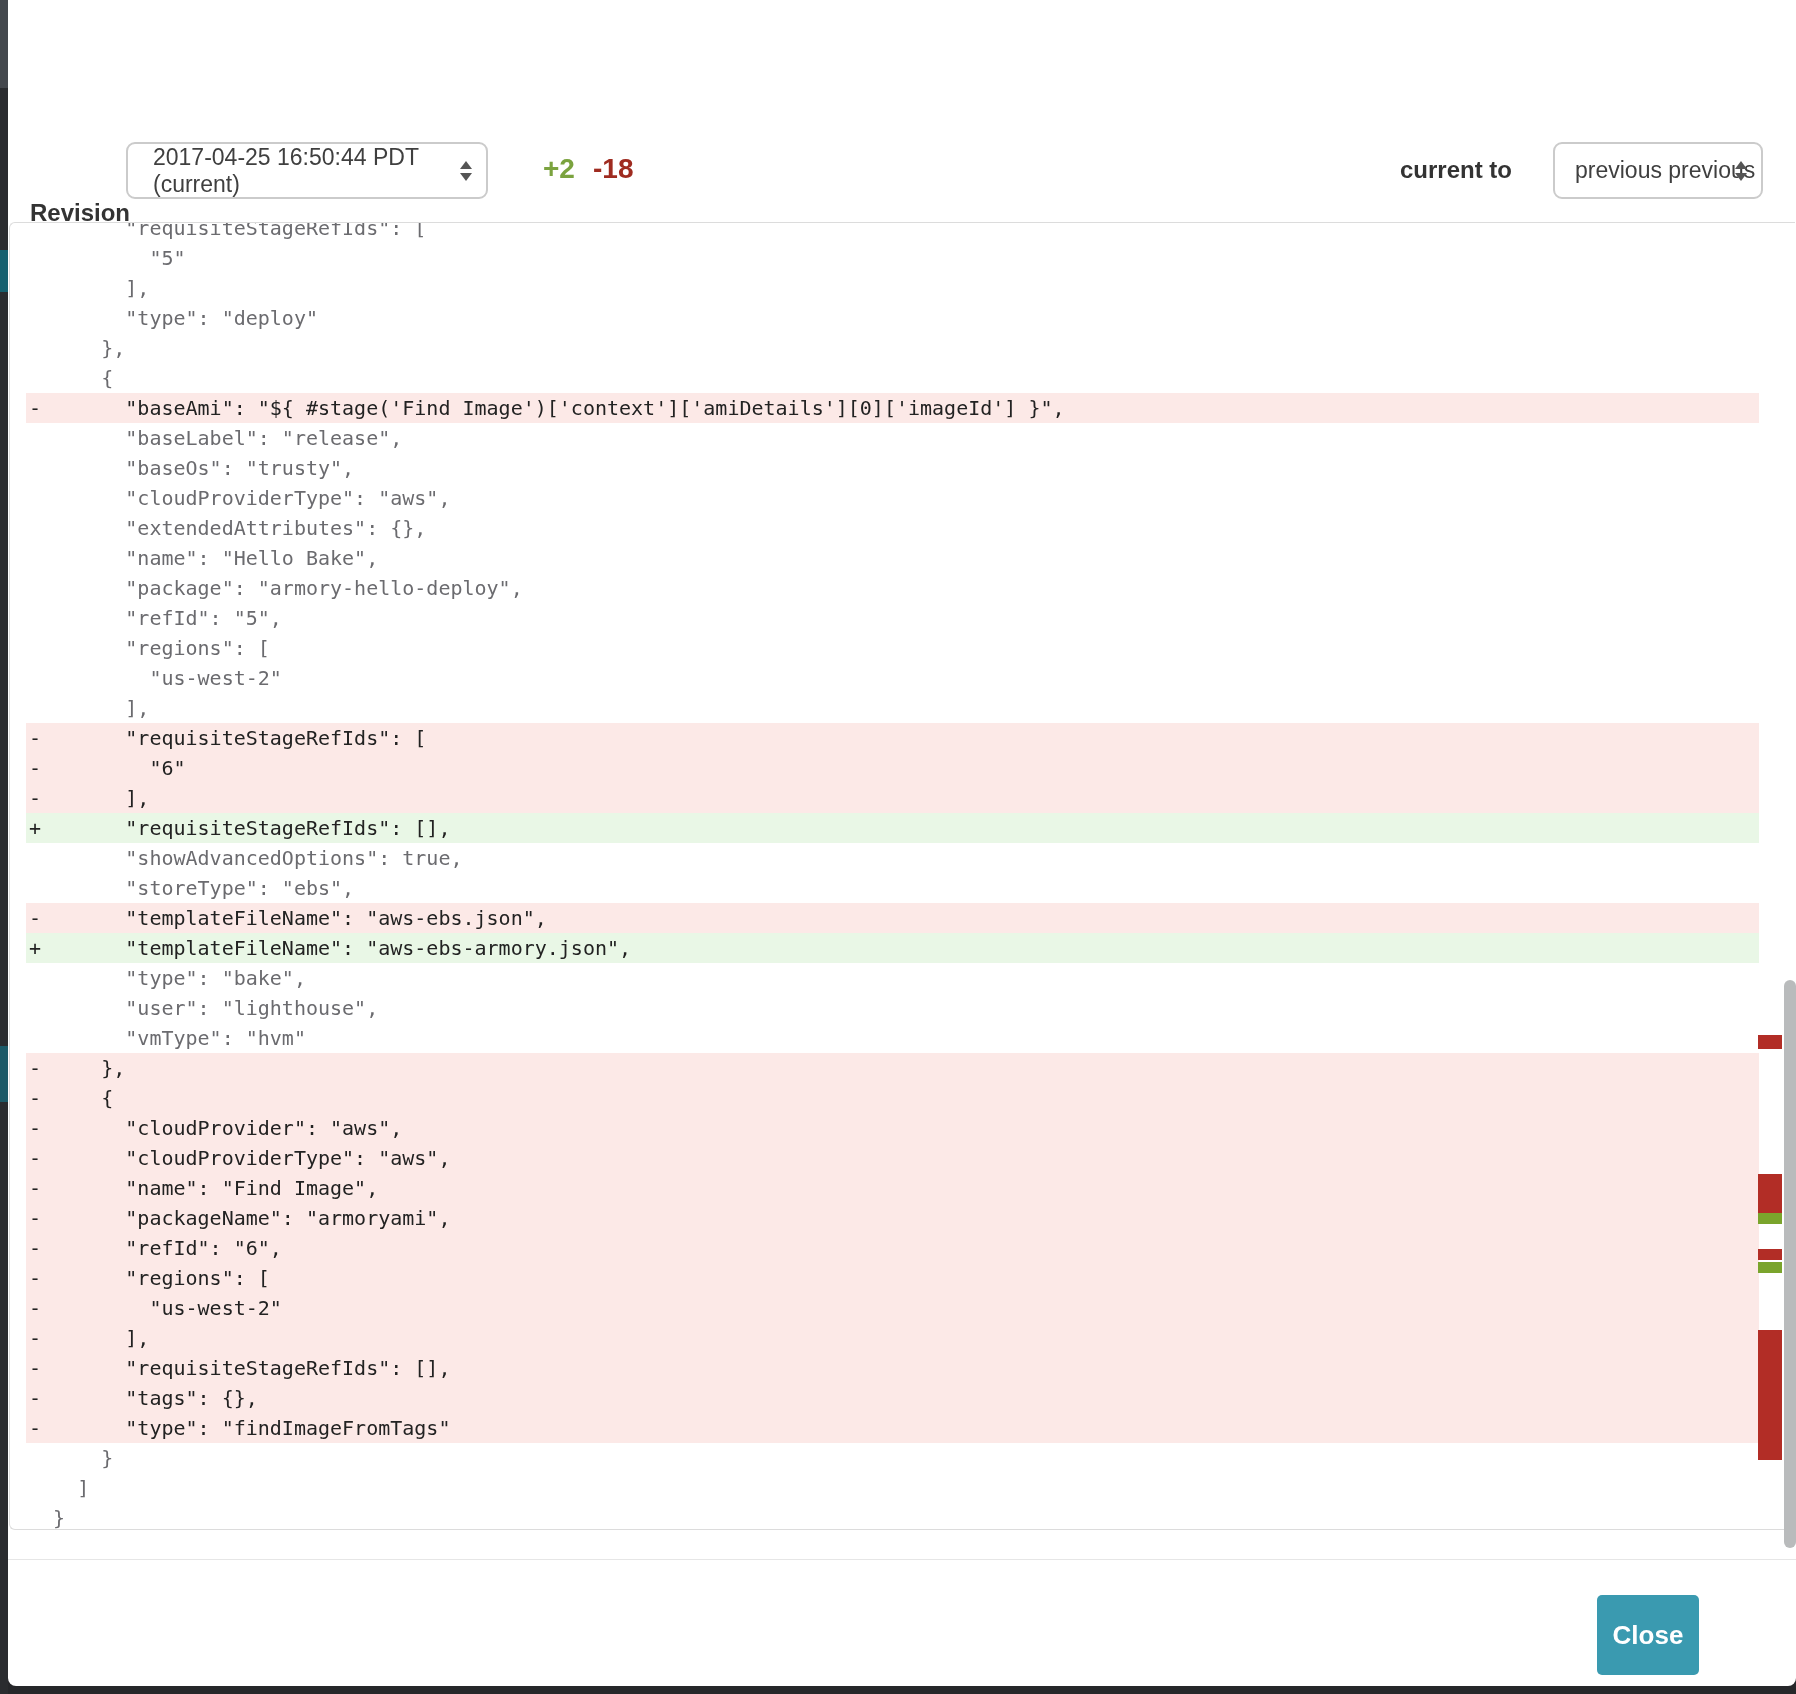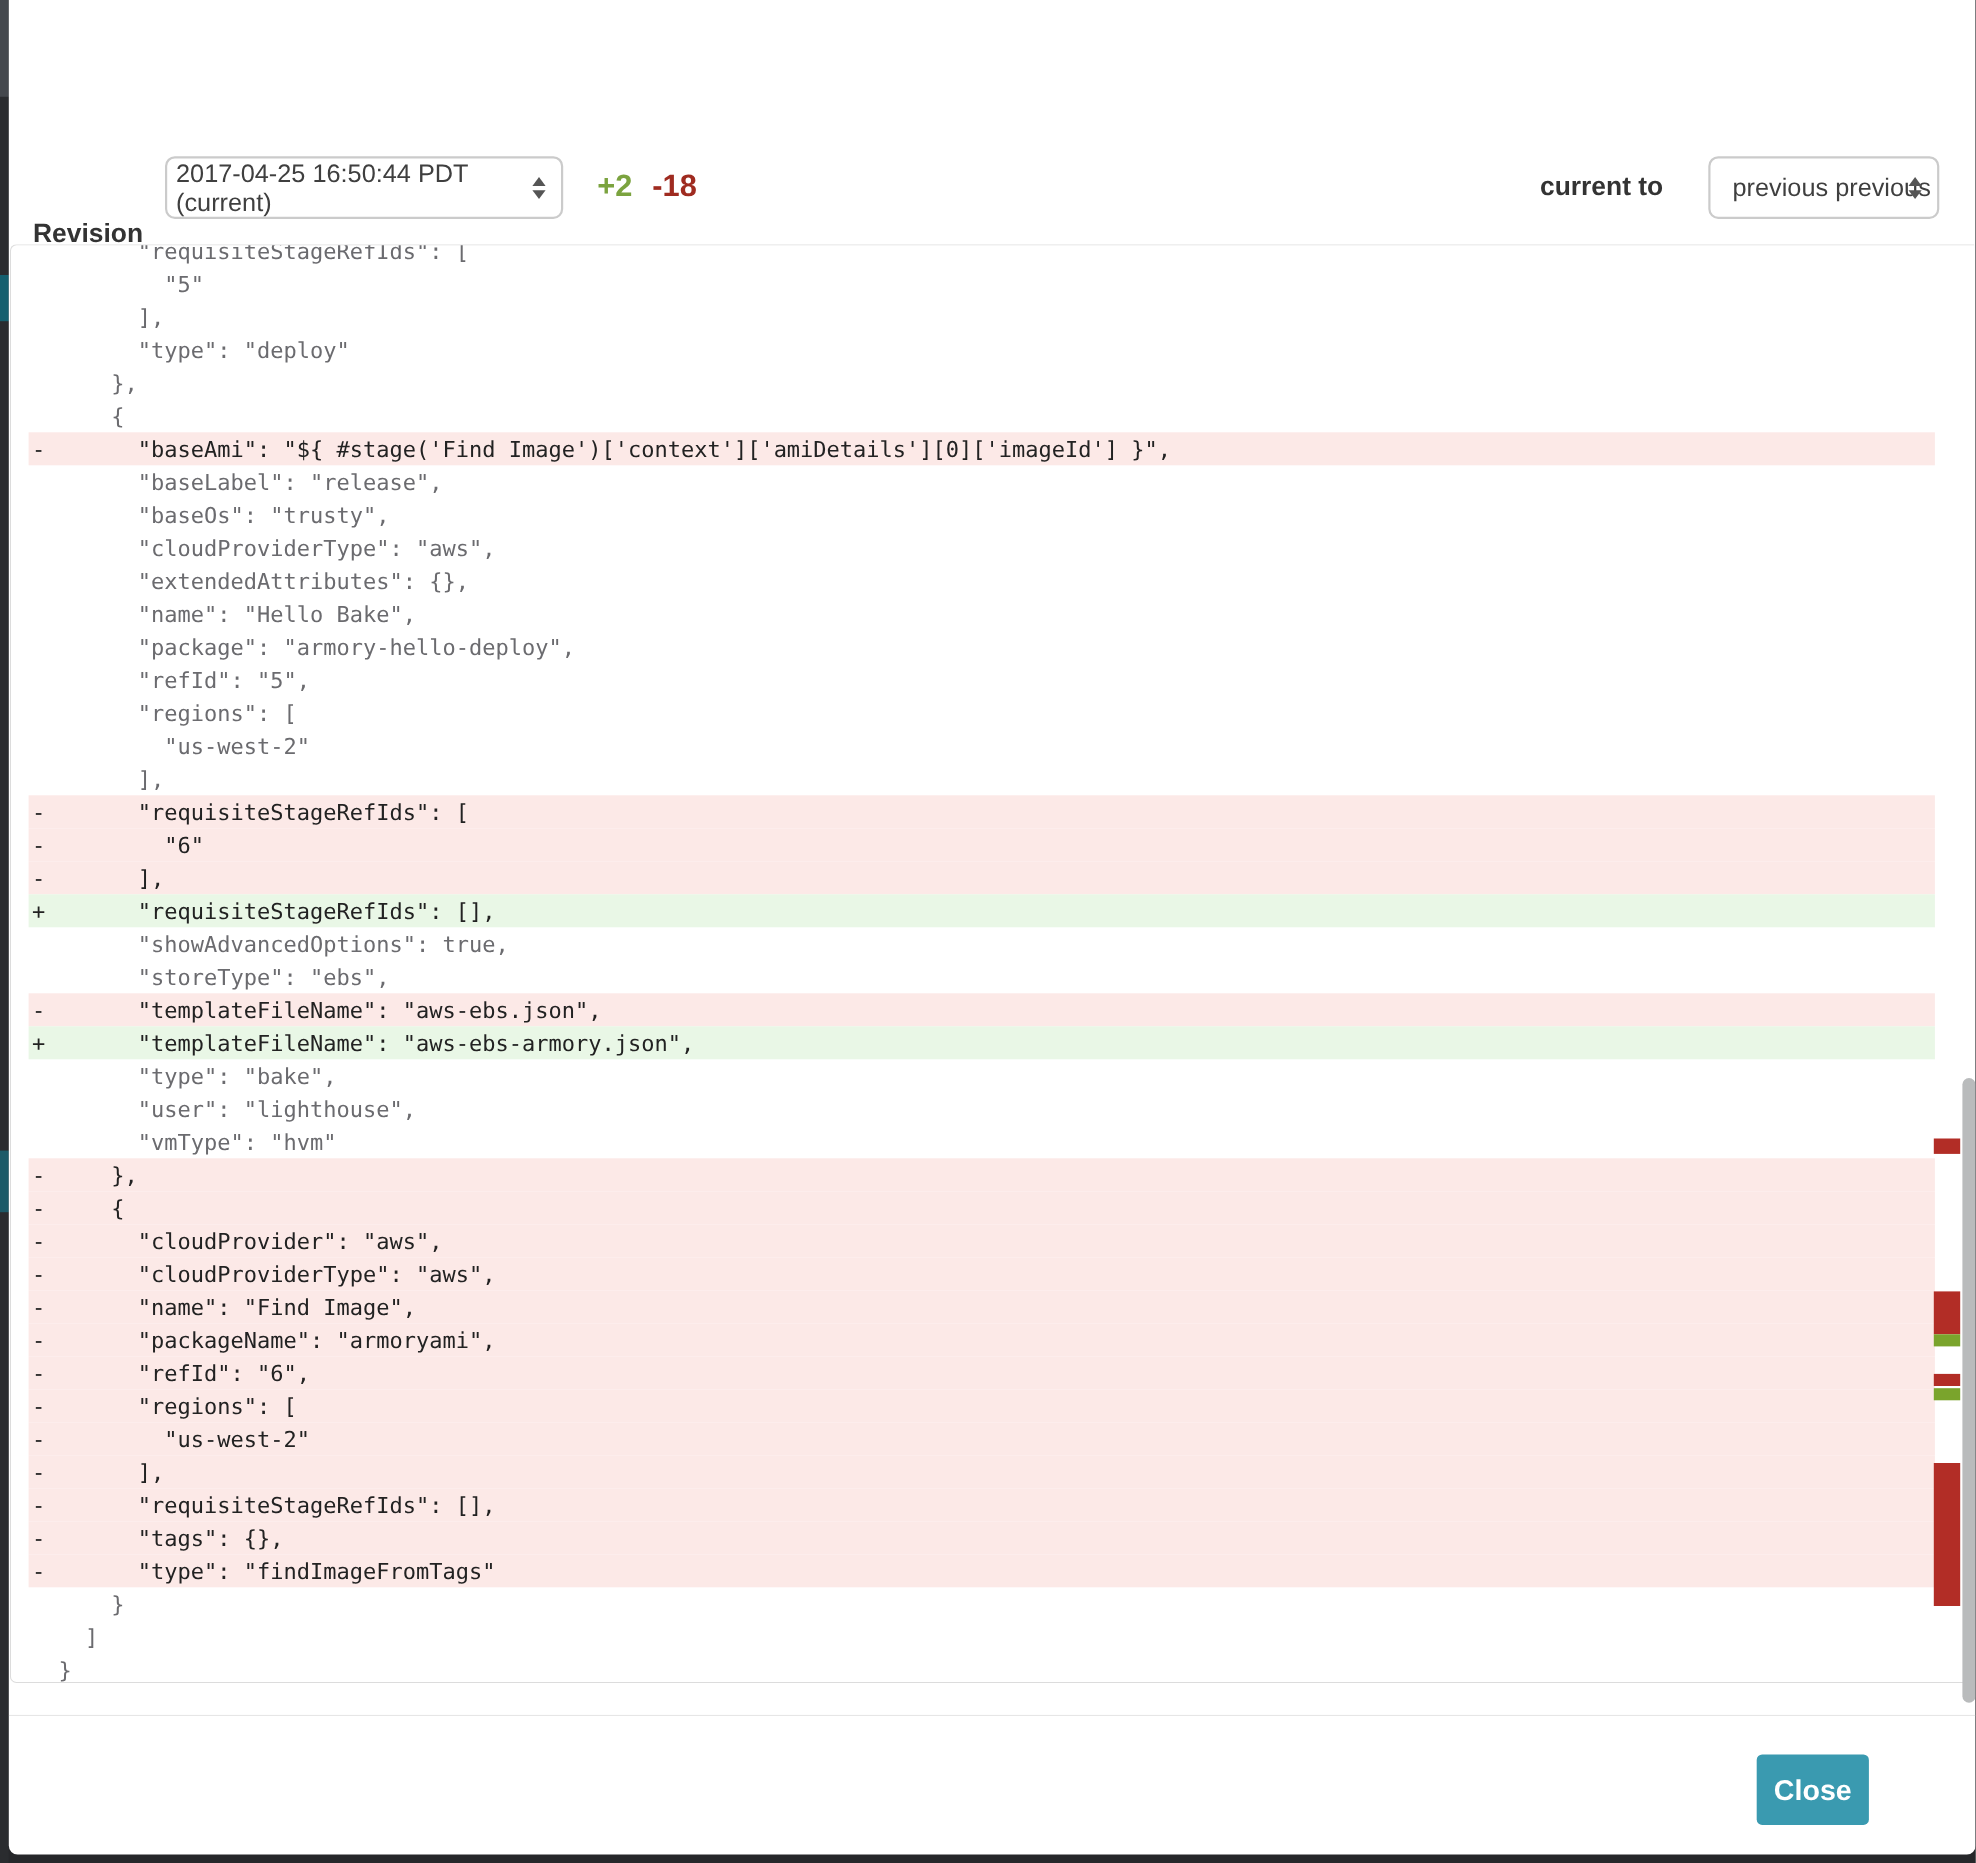--- a/index.html
+++ b/index.html
@@ -22,21 +22,21 @@
            color:var(--accent);cursor:pointer;line-height:1;}
 
   
   .lbl{position:absolute;font-size:24px;font-weight:700;color:#333;}
   .sel{position:absolute;height:57px;background:#fff;border:2px solid #cbcbcb;border-radius:9px;
        box-sizing:border-box;display:flex;align-items:center;font-size:23px;color:#3f3f3f;cursor:pointer;}
   .sel .caret{position:absolute;right:13px;top:50%;transform:translateY(-50%);width:13px;height:22px;}
   .caret i{position:absolute;left:0;width:0;height:0;border-left:6.5px solid transparent;border-right:6.5px solid transparent;}
   .caret .up{top:1px;border-bottom:8px solid #555;}
   .caret .dn{bottom:1px;border-top:8px solid #555;}
-  #revision-select{left:142px;top:142px;width:362px;padding-left:8px;}
+  #revision-select{left:118px;top:142px;width:362px;padding-left:25px;}
   #compare-select{left:1545px;top:142px;width:210px;padding-left:20px;}
   .count{position:absolute;top:153px;font-size:28px;font-weight:700;}
   #added-count{left:535px;color:var(--added);}
   #removed-count{left:585px;color:var(--removed);text-align:center;}
 
   
   .diff-panel{position:absolute;left:1px;top:222px;width:1786px;height:1308px;box-sizing:border-box;
               border:1px solid #dcdcdc;border-right:none;border-radius:6px 0 0 6px;background:#fff;overflow:hidden;}
   .diff-scroll{position:absolute;left:0;top:0;right:0;bottom:0;overflow:hidden;}
   .diff-code{margin:-10px 0 0 16px;width:1733px;font-family:"DejaVu Sans Mono", monospace;
@@ -47,21 +47,21 @@
 
   
   .minimap{position:absolute;left:1750px;top:0;width:24px;height:1686px;pointer-events:none;}
   .minimap .mark{position:absolute;left:0;width:24px;}
   .minimap .mark.del{background:var(--removed-strong);}
   .minimap .mark.add{background:var(--added-strong);}
   .scroll-thumb{position:absolute;left:1776px;top:980px;width:12px;height:568px;background:#b9bbbc;border-radius:7px;}
 
   
   .footer-divider{position:absolute;left:0;top:1559px;width:100%;height:1px;background:#e6e6e6;}
-  .close-btn{position:absolute;left:1589px;top:1595px;width:102px;height:64px;border-radius:5px;
+  .close-btn{position:absolute;left:1589px;top:1595px;width:102px;height:80px;border-radius:5px;
              background:var(--accent-btn);display:flex;align-items:center;justify-content:center;
              color:#fff;font-size:26px;font-weight:700;cursor:pointer;text-align:right;}
 </style>
 </head>
 <body>
 
 <div id="screen">
 
   <div class="page-edge">
     <div class="seg1"></div>

